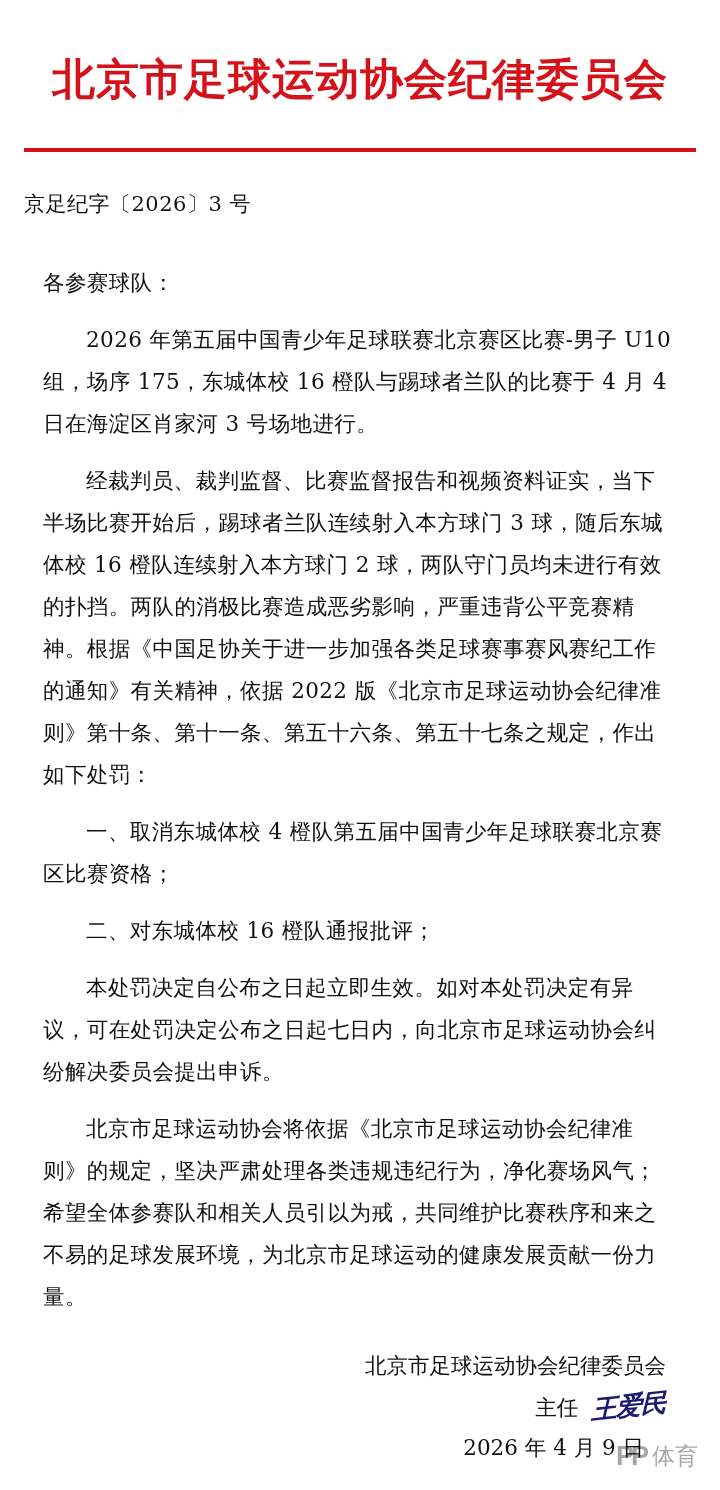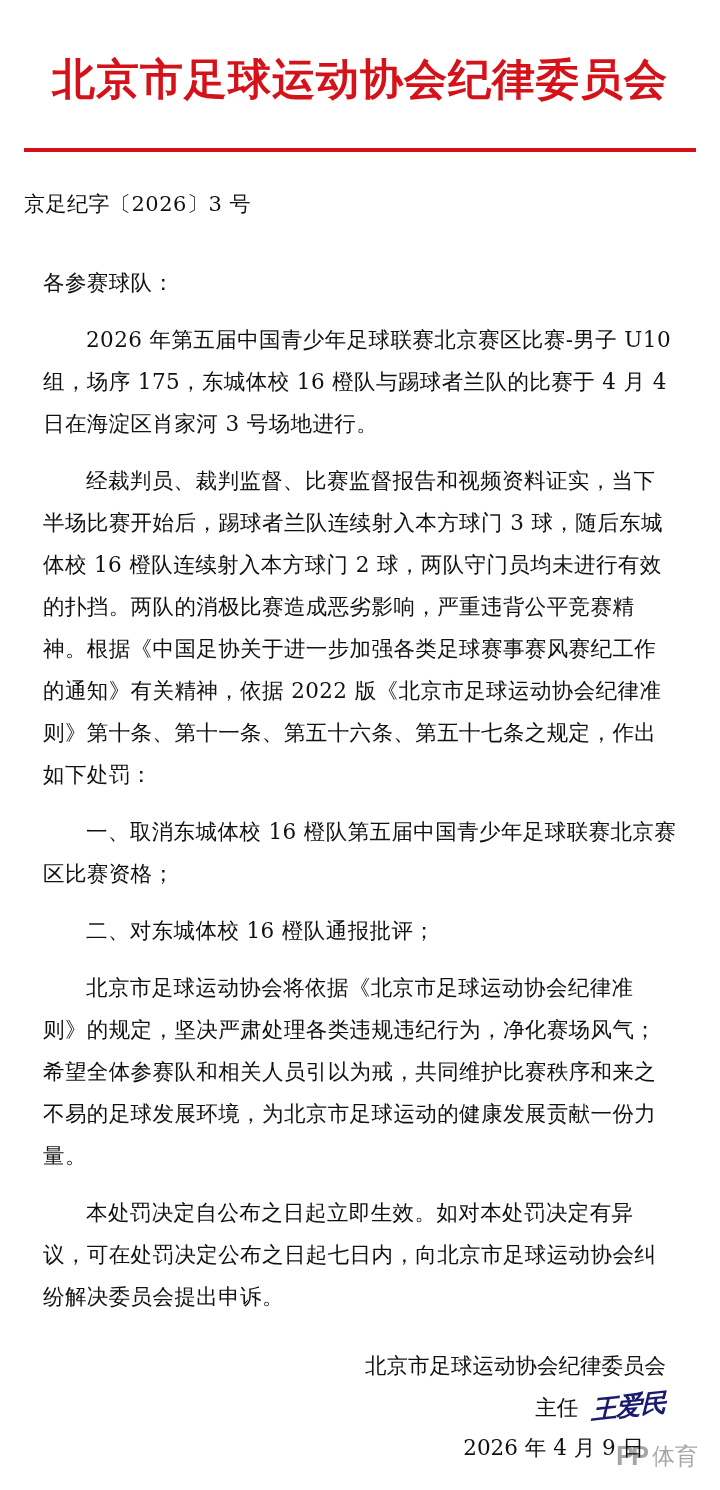--- a/index.html
+++ b/index.html
@@ -129,24 +129,24 @@
 
   <div class="red-rule"></div>
 
   <div class="doc-number">京足纪字〔2026〕3 号</div>
 
 
   <div class="body-text">
     <p class="p">各参赛球队：</p>
     <p class="p indent">2026 年第五届中国青少年足球联赛北京赛区比赛‑男子 U10 组，场序 175，东城体校 16 橙队与踢球者兰队的比赛于 4 月 4 日在海淀区肖家河 3 号场地进行。</p>
     <p class="p indent">经裁判员、裁判监督、比赛监督报告和视频资料证实，当下半场比赛开始后，踢球者兰队连续射入本方球门 3 球，随后东城体校 16 橙队连续射入本方球门 2 球，两队守门员均未进行有效的扑挡。两队的消极比赛造成恶劣影响，严重违背公平竞赛精神。根据《中国足协关于进一步加强各类足球赛事赛风赛纪工作的通知》有关精神，依据 2022 版《北京市足球运动协会纪律准则》第十条、第十一条、第五十六条、第五十七条之规定，作出如下处罚：</p>
-    <p class="p indent">一、取消东城体校 16 橙队第五届中国青少年足球联赛北京赛区比赛资格；</p>
+    <p class="p indent">一、取消东城体校 4 橙队第五届中国青少年足球联赛北京赛区比赛资格；</p>
     <p class="p indent">二、对东城体校 16 橙队通报批评；</p>
+    <p class="p indent">本处罚决定自公布之日起立即生效。如对本处罚决定有异议，可在处罚决定公布之日起七日内，向北京市足球运动协会纠纷解决委员会提出申诉。</p>
     <p class="p indent">北京市足球运动协会将依据《北京市足球运动协会纪律准则》的规定，坚决严肃处理各类违规违纪行为，净化赛场风气；希望全体参赛队和相关人员引以为戒，共同维护比赛秩序和来之不易的足球发展环境，为北京市足球运动的健康发展贡献一份力量。</p>
-    <p class="p indent">本处罚决定自公布之日起立即生效。如对本处罚决定有异议，可在处罚决定公布之日起七日内，向北京市足球运动协会纠纷解决委员会提出申诉。</p>
   </div>
 
   <div class="sign-block">
     <div>北京市足球运动协会纪律委员会</div>
     <div class="sign-line2">
       <span class="sign-role">主任</span>
       <span class="signature">王爱民</span>
     </div>
     <div class="sign-date">2026 年 4 月 9 日</div>
   </div>

